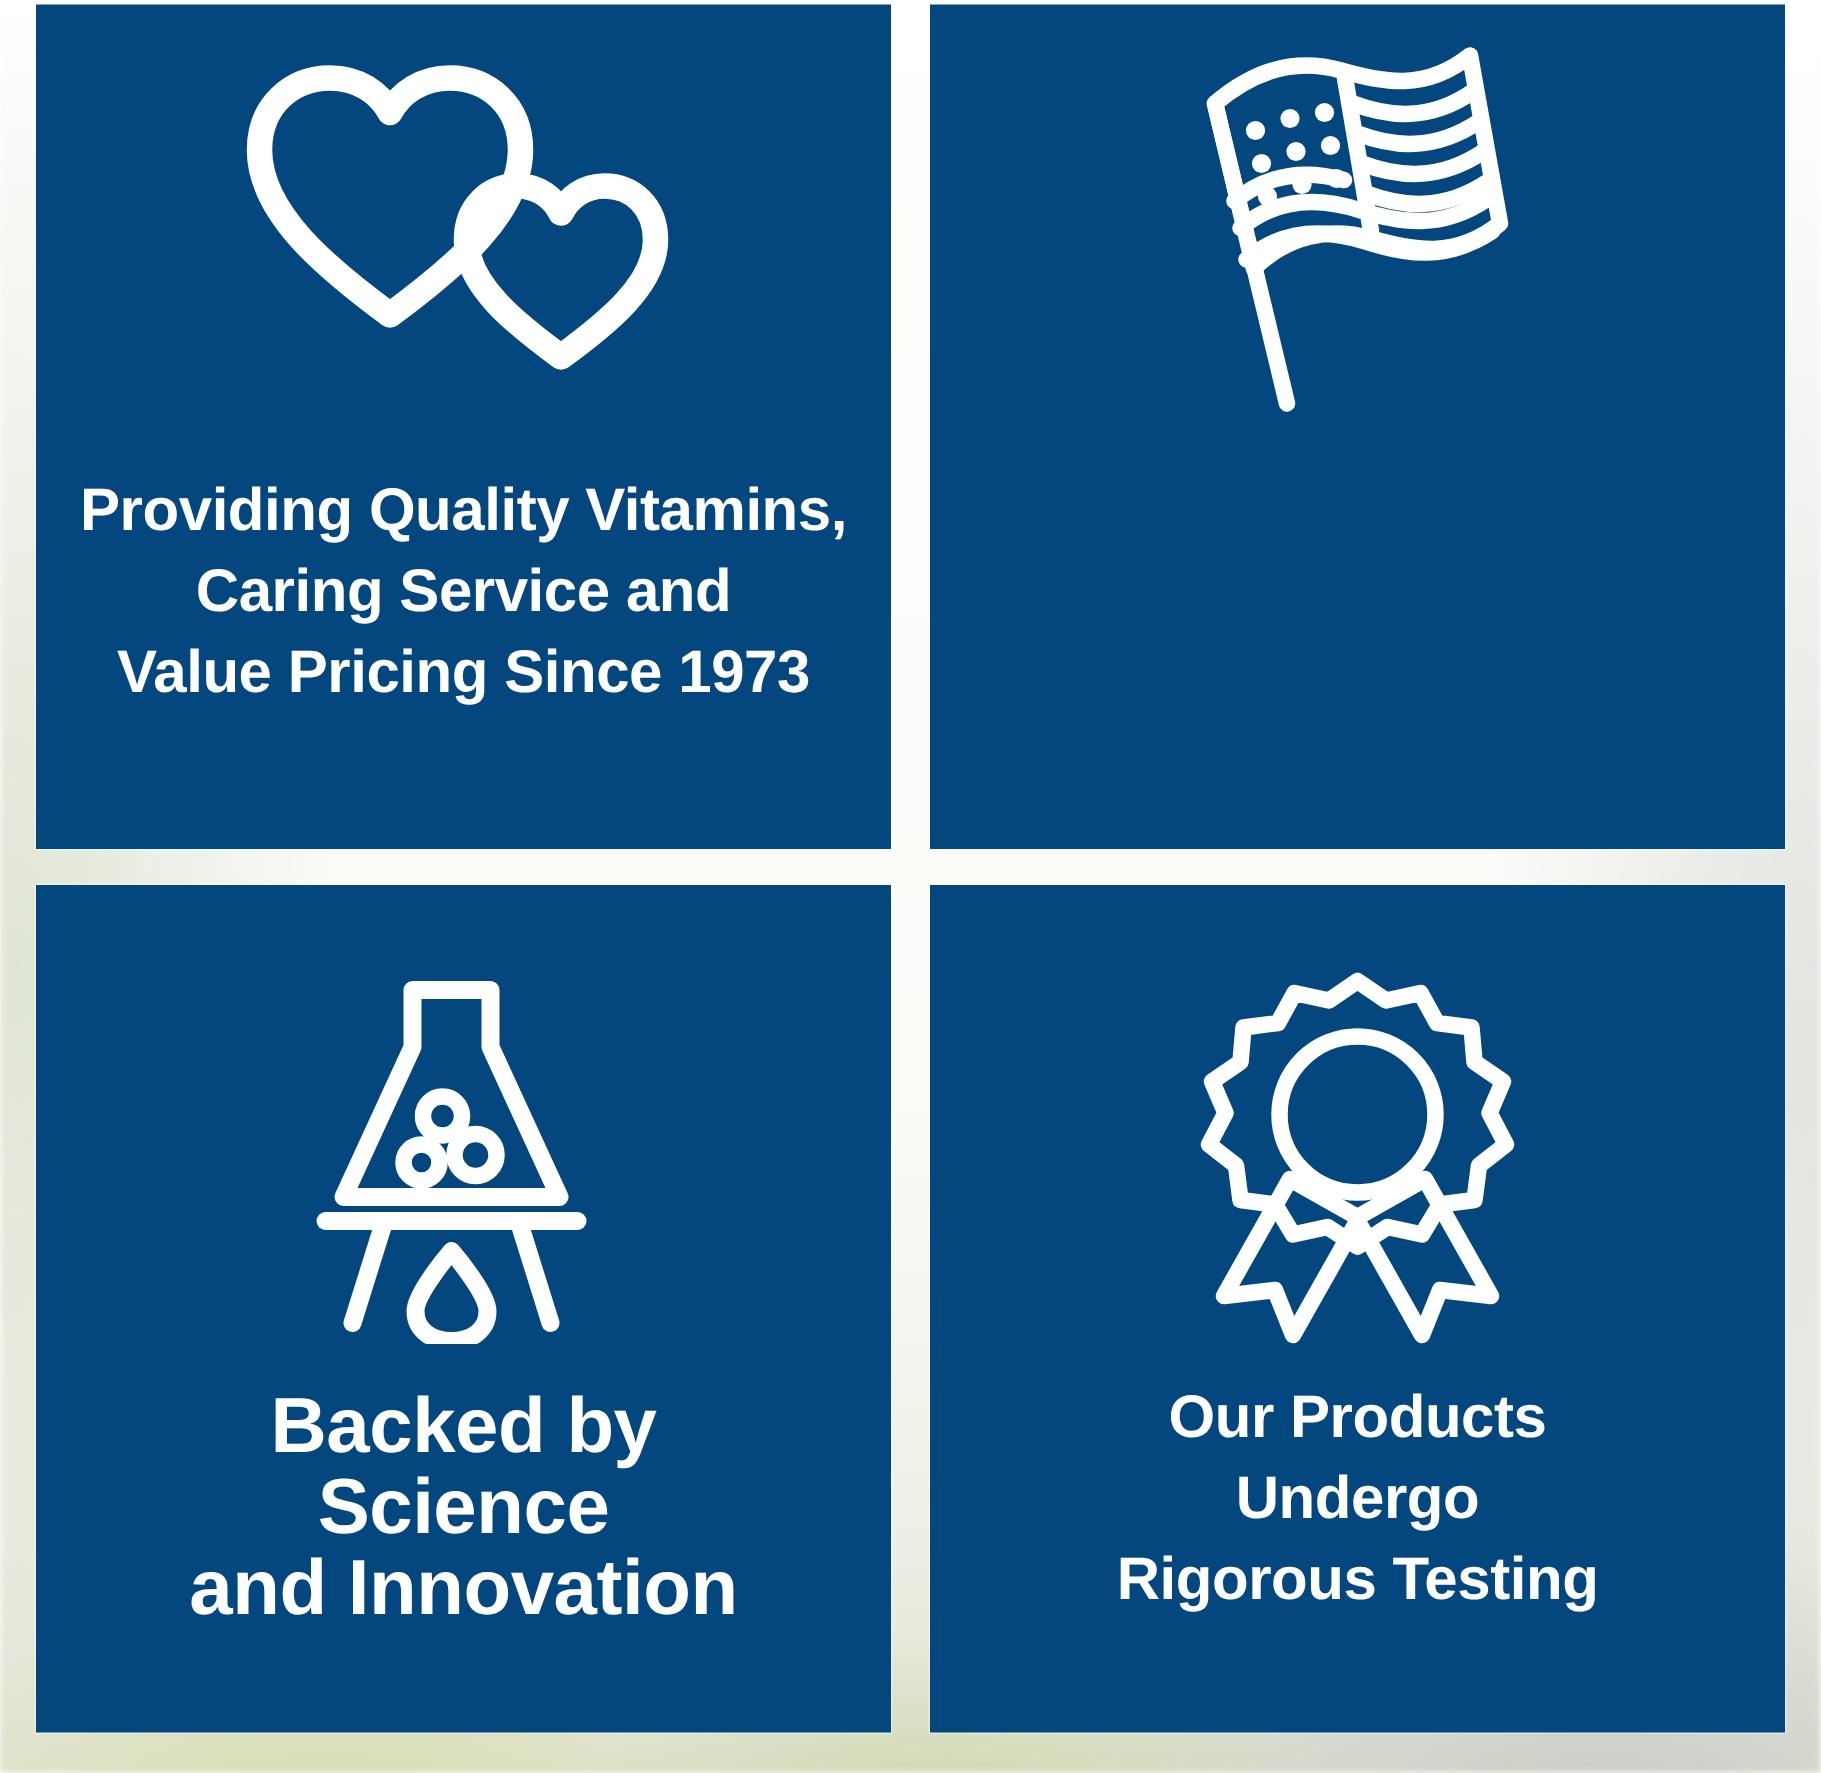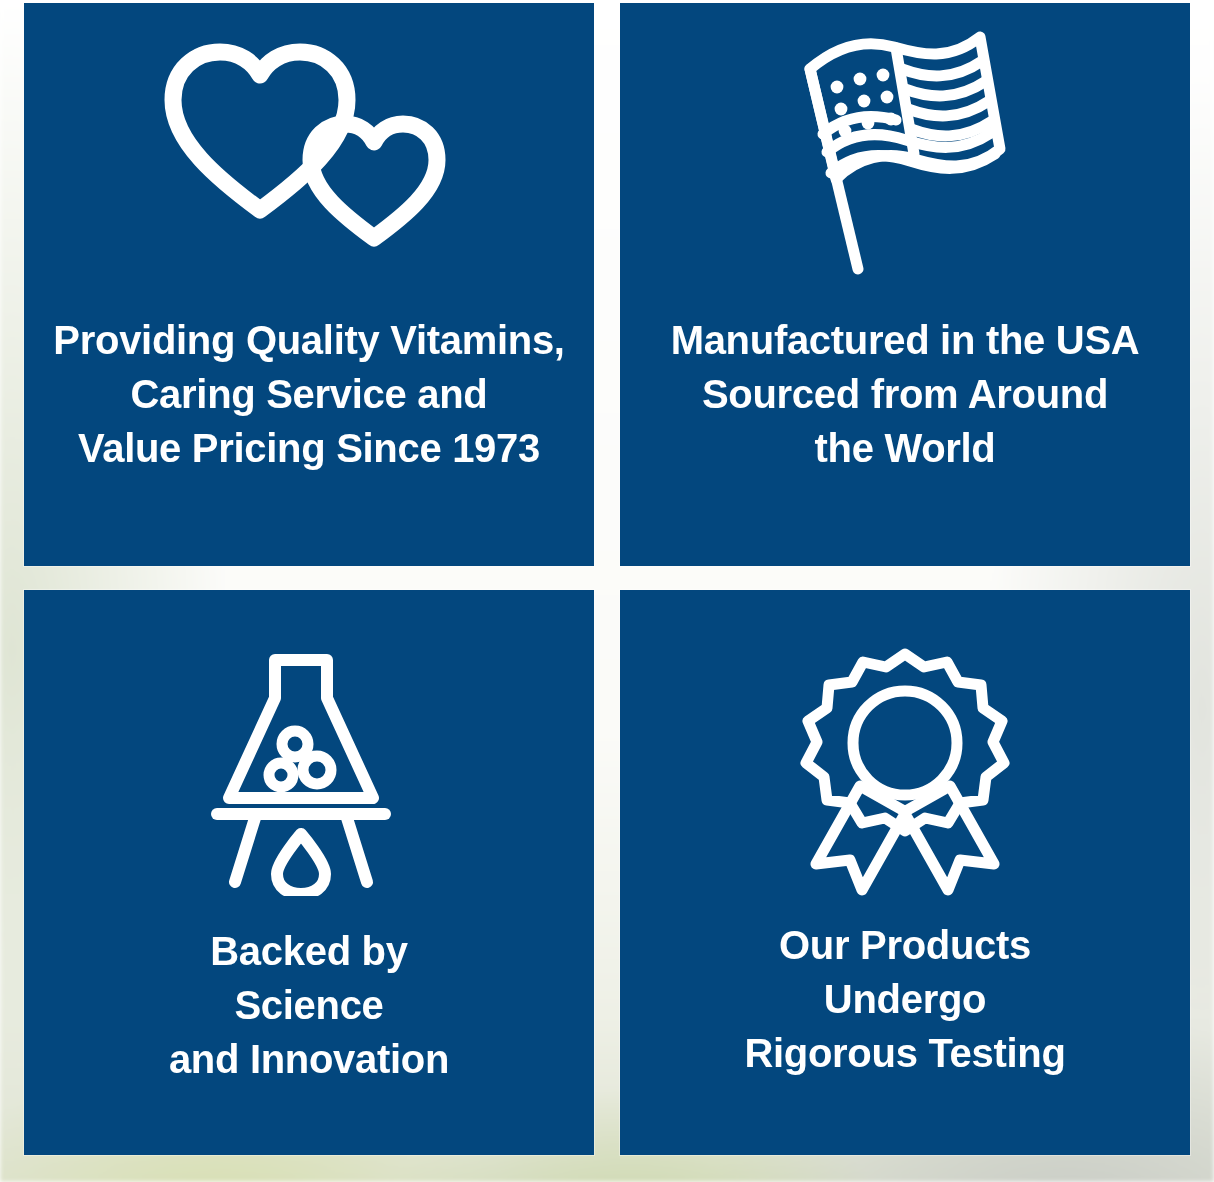--- a/index.html
+++ b/index.html
@@ -71,21 +71,21 @@
   }
 
   
   #panel-0 .panel-icon { height: 300px; }
   #panel-0 .panel-title { font-size: 40px; line-height: 54px; margin-top: 10px; }
 
   #panel-1 .panel-icon { height: 300px; }
   #panel-1 .panel-title { font-size: 40px; line-height: 54px; margin-top: 10px; }
 
   #panel-2 .panel-icon { height: 320px; padding-top: 42px; box-sizing: border-box; }
-  #panel-2 .panel-title { font-size: 40px; line-height: 54px; margin-top: 14px; }
+  #panel-2 .panel-title { font-size: 52px; line-height: 54px; margin-top: 14px; }
 
   #panel-3 .panel-icon { height: 320px; padding-top: 42px; box-sizing: border-box; }
   #panel-3 .panel-title { font-size: 40px; line-height: 54px; margin-top: 8px; }
 
   svg { display: block; }
 </style>
 </head>
 <body>
 
 <div id="backdrop"></div>
@@ -154,23 +154,20 @@
           <circle cx="93" cy="54" r="6.4"></circle>
           <circle cx="51" cy="88" r="6.4"></circle>
           <circle cx="74" cy="80" r="6.4"></circle>
           <circle cx="97" cy="76" r="6.4"></circle>
           <circle cx="55" cy="110" r="6.4"></circle>
           <circle cx="78" cy="102" r="6.4"></circle>
           <circle cx="101" cy="98" r="6.4"></circle>
         </g>
       </svg>
     </div>
-    <div class="panel-title" style="color: rgb(255, 255, 255);">Manufactured in the USA
-Sourced from Around
-the World</div>
   </div>
 
   <div class="panel" id="panel-2" style="background: rgb(3, 71, 126);">
     <div class="panel-icon">
       <svg width="200" height="250" viewBox="0 0 200 250" aria-label="laboratory flask">
         <g fill="none" stroke="#FFFFFF" stroke-width="12" stroke-linecap="round" stroke-linejoin="round">
 
           <path d="M66 14 L118 14
                    L118 52
                    L164 152

